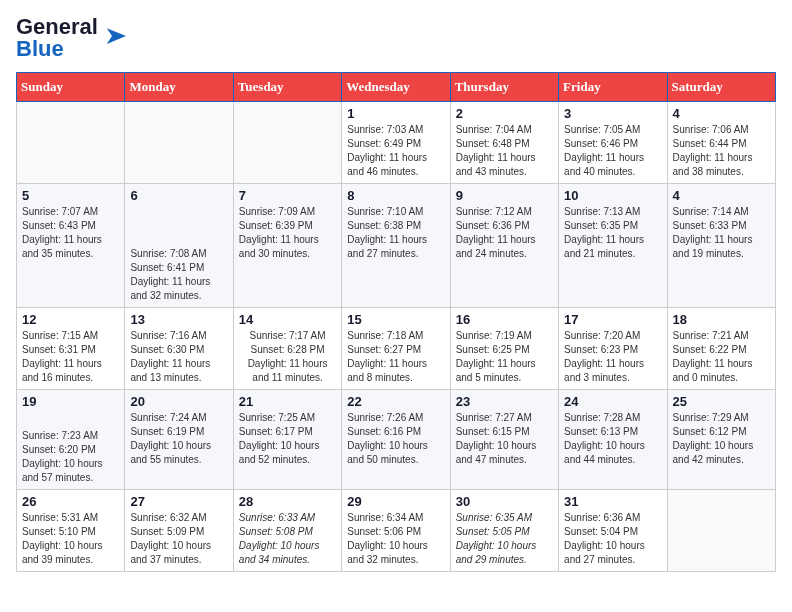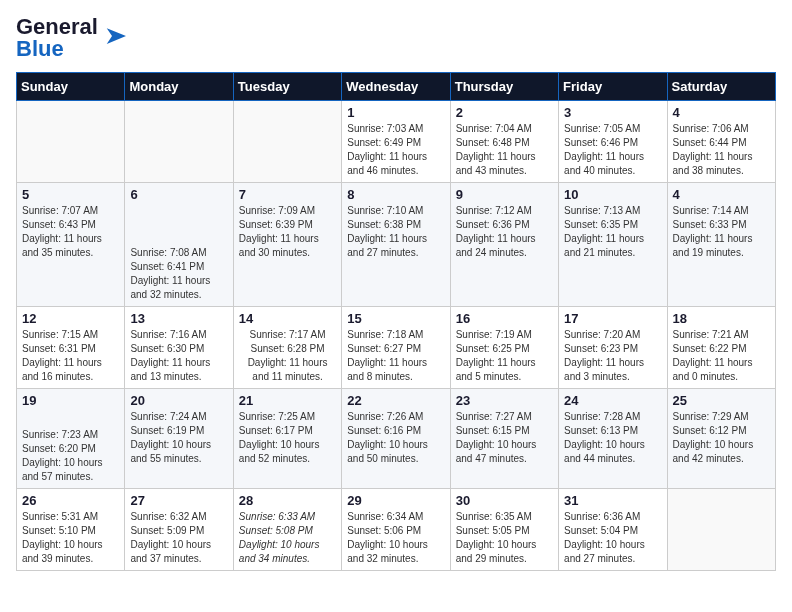--- a/index.html
+++ b/index.html
@@ -46,27 +46,28 @@
       font-size: 16px;
       font-weight: normal;
       color: #333;
     }
     .calendar {
       width: 100%;
       border-collapse: collapse;
       border: 1px solid #ccc;
     }
     .calendar th {
-      background: #0f172a;
+      background: #ef4444;
       color: #fff;
       font-size: 13px;
       font-weight: bold;
       padding: 6px 4px;
       text-align: left;
       border: 1px solid #1565c0;
+      font-family: Liberation Serif, serif;
     }
     .calendar td {
       vertical-align: top;
       border: 1px solid #ccc;
       padding: 4px 5px;
       width: 107px;
       min-height: 80px;
       font-size: 10.5px;
       color: #333;
       background: #fff;
@@ -336,21 +337,21 @@
         </td>
         <td>
           <span class="day-num">29</span>
           <div class="day-info" style="white-space: pre-line;">Sunrise: 6:34 AM
 Sunset: 5:06 PM
 Daylight: 10 hours
 and 32 minutes.</div>
         </td>
         <td>
           <span class="day-num">30</span>
-          <div class="day-info" style="white-space: pre-line;">Sunrise: 6:35 AM
+          <div class="day-info" style="white-space: pre-line; font-style: italic;">Sunrise: 6:35 AM
 Sunset: 5:05 PM
 Daylight: 10 hours
 and 29 minutes.</div>
         </td>
         <td>
           <span class="day-num">31</span>
           <div class="day-info" style="white-space: pre-line;">Sunrise: 6:36 AM
 Sunset: 5:04 PM
 Daylight: 10 hours
 and 27 minutes.</div>

